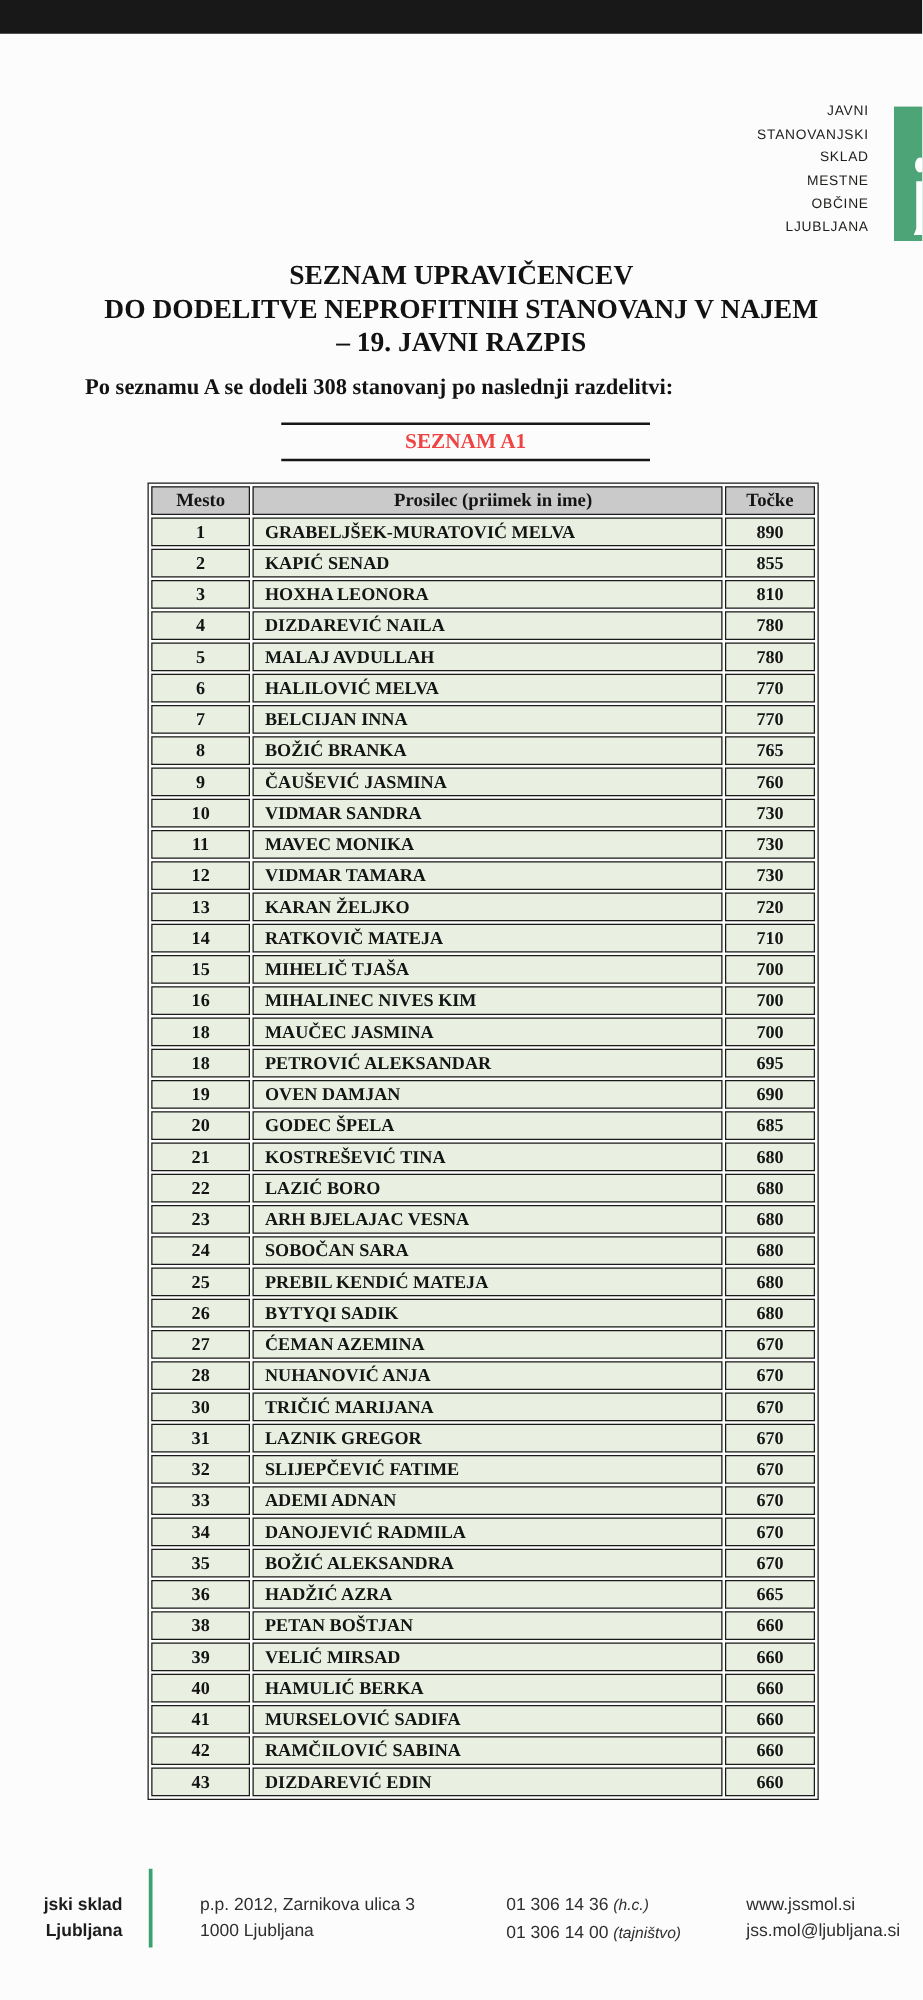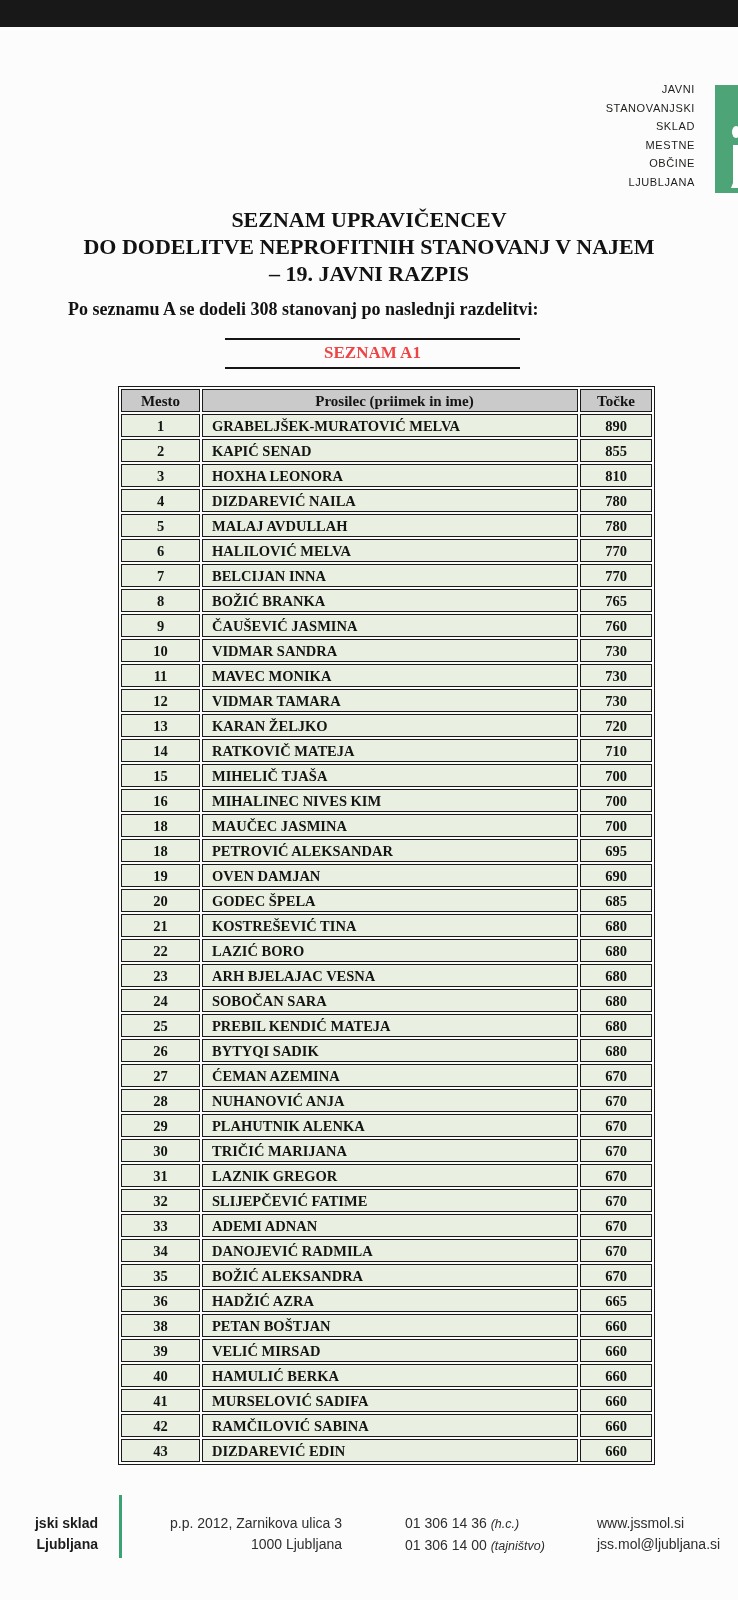--- a/index.html
+++ b/index.html
@@ -62,21 +62,21 @@
   }
   .footer-divider {
     position:absolute; top:1495px; left:119px; width:3px; height:63px;
     background:#3ba273;
   }
   .footer-col {
     position:absolute; top:1513px;
     font-family:"Liberation Sans", sans-serif; font-size:14px;
     line-height:21px; color:#2e2e2e; white-space:nowrap;
   }
-  .footer-col.address { left:170px;text-align:right; }
+  .footer-col.address { left:160px; }
   .footer-col.phones  { left:405px; }
   .footer-col.web     { left:597px; }
   .note { font-size:12.5px; font-style:italic; }
 </style>
 </head>
 <body>
 
 <div class="screen">
 
   <div class="topbar"></div>
@@ -251,25 +251,20 @@
           <td class="col-rank">27</td>
           <td class="col-name">ĆEMAN AZEMINA</td>
           <td class="col-points">670</td>
         </tr>
         <tr>
           <td class="col-rank">28</td>
           <td class="col-name">NUHANOVIĆ ANJA</td>
           <td class="col-points">670</td>
         </tr>
         <tr>
-          <td class="col-rank">29</td>
-          <td class="col-name">PLAHUTNIK ALENKA</td>
-          <td class="col-points">670</td>
-        </tr>
-        <tr>
           <td class="col-rank">30</td>
           <td class="col-name">TRIČIĆ MARIJANA</td>
           <td class="col-points">670</td>
         </tr>
         <tr>
           <td class="col-rank">31</td>
           <td class="col-name">LAZNIK GREGOR</td>
           <td class="col-points">670</td>
         </tr>
         <tr>

